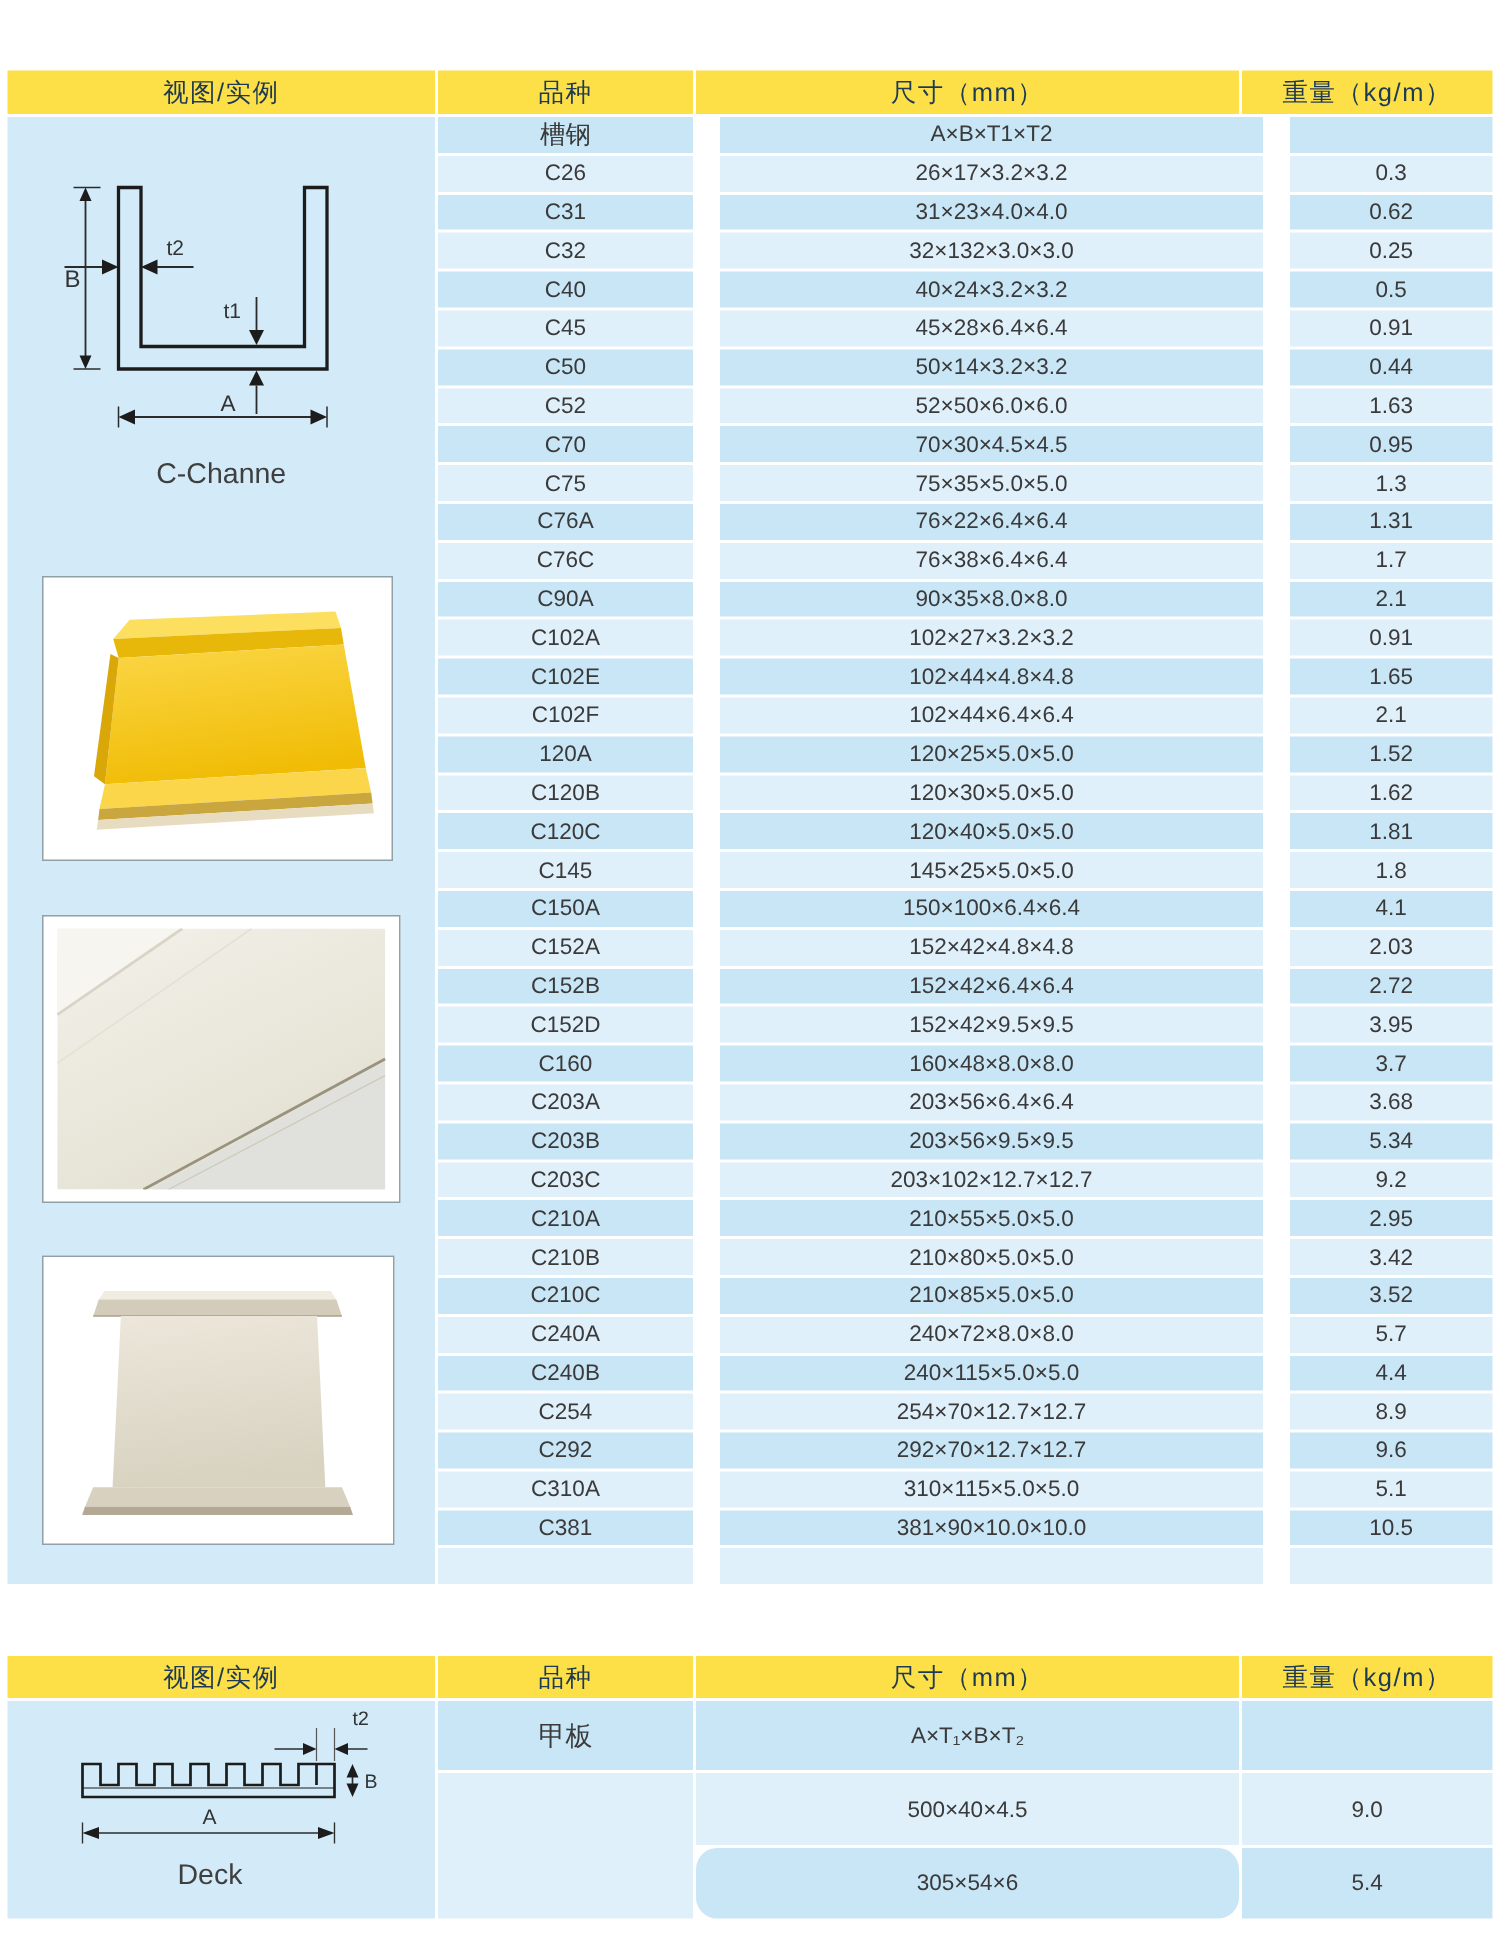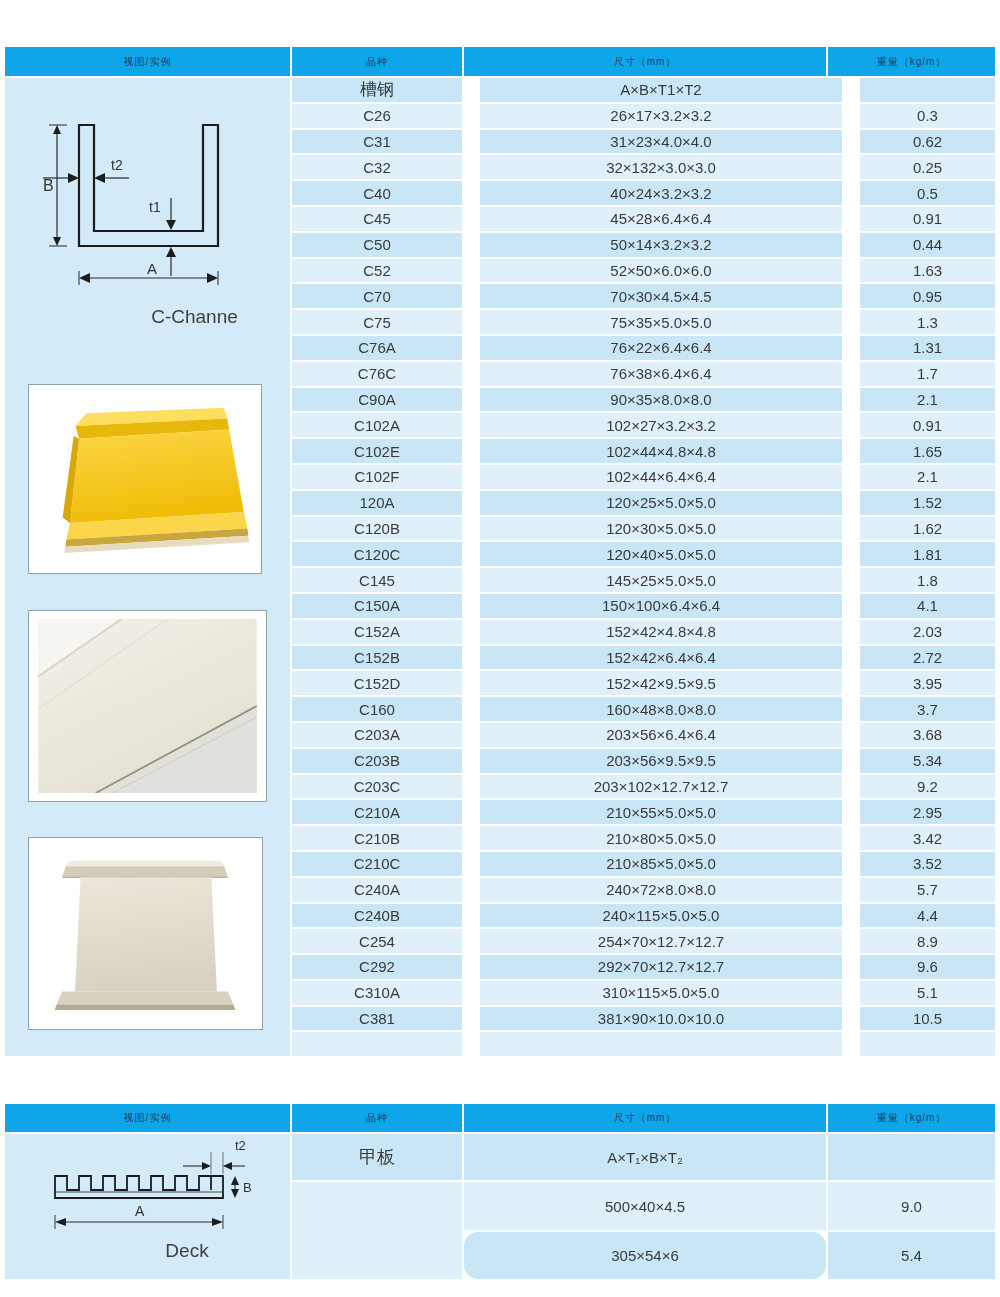--- a/index.html
+++ b/index.html
@@ -1,39 +1,39 @@
 <!DOCTYPE html>
 <html><head>
 <meta charset="utf-8">
 <style>
   html,body{margin:0;padding:0;background:#fff;}
   .page{position:relative;width:1000px;height:1297px;background:#ffffff;overflow:hidden;
         font-family:"Liberation Sans","DejaVu Sans",sans-serif;}
   
   .spec-table{position:absolute;left:5px;width:990px;background:#ffffff;}
   .hdr{display:grid;grid-template-columns:285px 170px 362px 1fr;gap:2px;height:29px;margin-bottom:2px;}
-  .hdr-cell{background:#0ea5e9;color:#1E3A52;display:flex;align-items:center;justify-content:center;
-            font-size:10px;letter-spacing:1px;}
+  .hdr-cell{background:#fde047;color:#1E3A52;display:flex;align-items:center;justify-content:center;
+            font-size:17px;letter-spacing:1px;}
   .cell{display:flex;align-items:center;justify-content:center;font-size:15px;color:#3A3A3A;}
   .row-dark > .cell{background:#C9E6F7;}
   .row-light > .cell{background:#E0F0FB;}
   
   .t-body{display:flex;gap:2px;}
   .panel{width:285px;background:#D3EAF8;position:relative;flex:none;}
   .rows{flex:1;display:flex;flex-direction:column;gap:2px;}
   .srow{display:grid;grid-template-columns:170px 362px 1fr;gap:18px;height:23.8px;flex:none;}
   .rows > div:first-child .name-cell{font-size:17px;}
   
   .t2-grid{flex:1;display:grid;grid-template-columns:170px 362px 1fr;grid-template-rows:46px 48px 47px;gap:2px;}
   .dk{background:#C9E6F7;}
   .lt{background:#E0F0FB;}
   .merged{grid-row:2/4;grid-column:1/2;}
   .big-name{font-size:18px;}
   
-  .caption{position:absolute;left:0;width:100%;text-align:center;font-size:19px;color:#3F3F3F;margin-left:47px;}
+  .caption{position:absolute;left:0;width:100%;text-align:center;font-size:19px;color:#3F3F3F;}
   .photo{position:absolute;left:23px;background:#ffffff;border:1px solid #8FA0A8;padding:8px;box-sizing:border-box;}
   .photo svg{display:block;}
   svg text{font-family:"Liberation Sans","DejaVu Sans",sans-serif;fill:#333;}
   .diagram{position:absolute;left:0;top:0;}
 </style>
 </head>
 <body>
 
 <div class="page">
 

